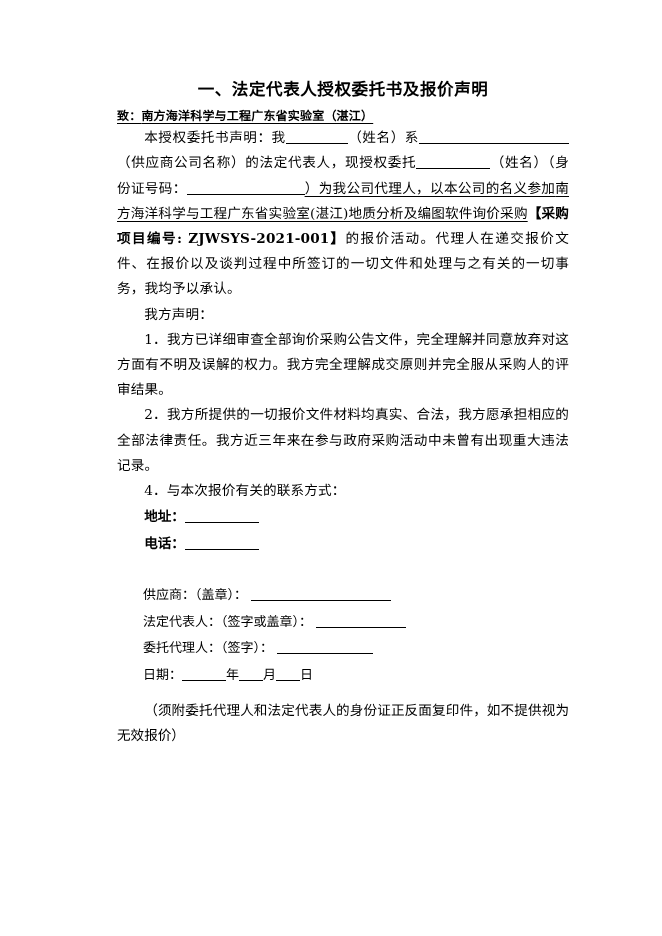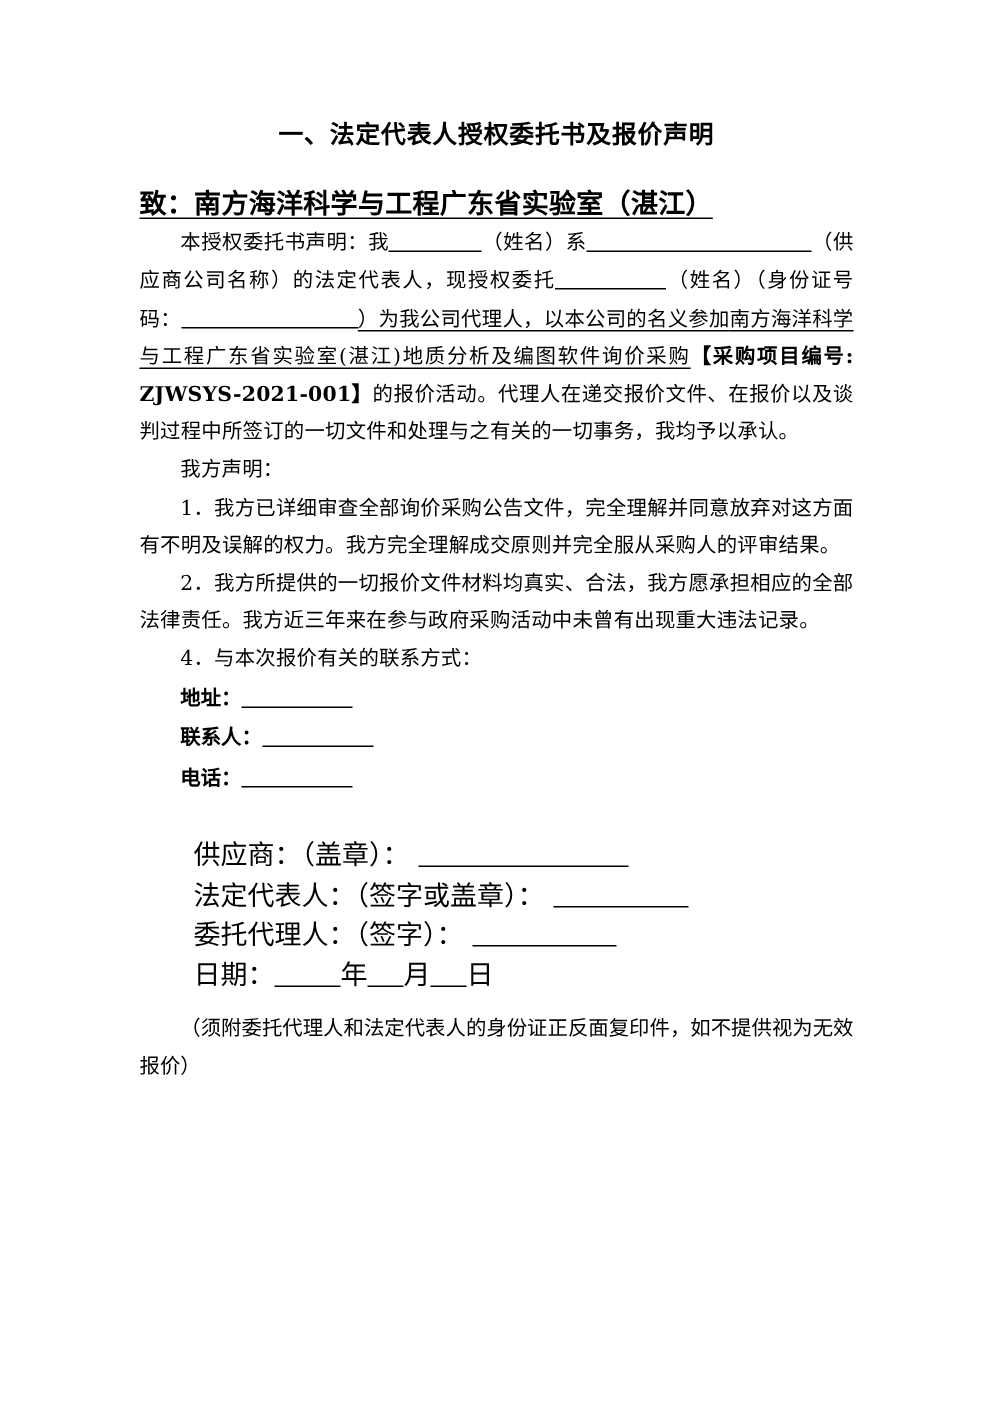--- a/index.html
+++ b/index.html
@@ -14,39 +14,39 @@
     overflow: hidden;
     font-family: "DejaVu Serif", "Liberation Serif", serif;
     color: #000000;
     -webkit-font-smoothing: antialiased;
   }
   .page {
     position: relative;
     width: 662px;
     height: 936px;
     box-sizing: border-box;
-    padding: 0 93px 0 93px;
+    padding: 0 93px 0 117px;
   }
 
   
   .doc-title {
     margin: 0;
     padding-top: 78px;
     text-align: center;
     font-size: 16.5px;
     font-weight: bold;
     letter-spacing: 0.6px;
     line-height: 1.4;
     font-family: "DejaVu Serif", "Liberation Serif", serif;
   }
 
   
   .addressee {
-    margin: 22px 0 0 0;
-    font-size: 18px;
+    margin: 6px 0 0 0;
+    font-size: 12px;
     font-weight: bold;
     letter-spacing: 0.2px;
     line-height: 1.5;
     white-space: nowrap;
   }
   .addressee .ul {
     text-decoration: underline;
     text-underline-offset: 3px;
     text-decoration-thickness: 1px;
   }
@@ -98,21 +98,21 @@
     line-height: 26.5px;
     padding-left: 2em;
     white-space: nowrap;
   }
 
   
   .sign-block {
     margin-top: 26px;
   }
   .sign-block .sign-row {
-    font-size: 18px;
+    font-size: 13px;
     line-height: 26.5px;
     padding-left: 2em;
     white-space: nowrap;
   }
   .sign-rule {
     display: inline-block;
     border-bottom: 1.4px solid #000;
     vertical-align: -2px;
     height: 14px;
   }
@@ -147,21 +147,20 @@
   <p class="body-para indent2 para-block-1"><span>本授权委托书声明：我</span><span class="blank b-md"></span><span>（姓名）系</span><span class="blank b-xxl"></span><span>（供应商公司名称）的法定代表人，现授权委托</span><span class="blank b-lg"></span><span>（姓名）（身份证号码：</span><span class="blank b-xl"></span><span class="u">）为我公司代理人，以本公司的名义参加</span><span class="u">南方海洋科学与工程广东省实验室(湛江)地质分析及编图软件询价采购</span><span class="bold">【采购项目编号: ZJWSYS-2021-001】</span><span>的报价活动。代理人在递交报价文件、在报价以及谈判过程中所签订的一切文件和处理与之有关的一切事务，我均予以承认。</span></p>
 
   <p class="body-para indent2 para-gap">我方声明：</p>
 
   <p class="body-para indent2">1．我方已详细审查全部询价采购公告文件，完全理解并同意放弃对这方面有不明及误解的权力。我方完全理解成交原则并完全服从采购人的评审结果。</p>
   <p class="body-para indent2">2．我方所提供的一切报价文件材料均真实、合法，我方愿承担相应的全部法律责任。我方近三年来在参与政府采购活动中未曾有出现重大违法记录。</p>
   <p class="body-para indent2">4．与本次报价有关的联系方式：</p>
 
   <ul class="contact-list">
     <li><span>地址：</span><span class="blank b-lg"></span></li>
-    <li><span>联系人：</span><span class="blank b-lg"></span></li>
     <li><span>电话：</span><span class="blank b-lg"></span></li>
   </ul>
 
   <div class="sign-block">
     <div class="sign-row"><span>供应商：（盖章）：</span> <span class="sign-rule r-supplier"></span></div>
     <div class="sign-row"><span>法定代表人：（签字或盖章）：</span> <span class="sign-rule r-legal"></span></div>
     <div class="sign-row"><span>委托代理人：（签字）：</span> <span class="sign-rule r-agent"></span></div>
     <div class="sign-row"><span>日期：</span><span class="date-rule-y"></span><span>年</span><span class="date-rule-m"></span><span>月</span><span class="date-rule-d"></span><span>日</span></div>
   </div>
 

